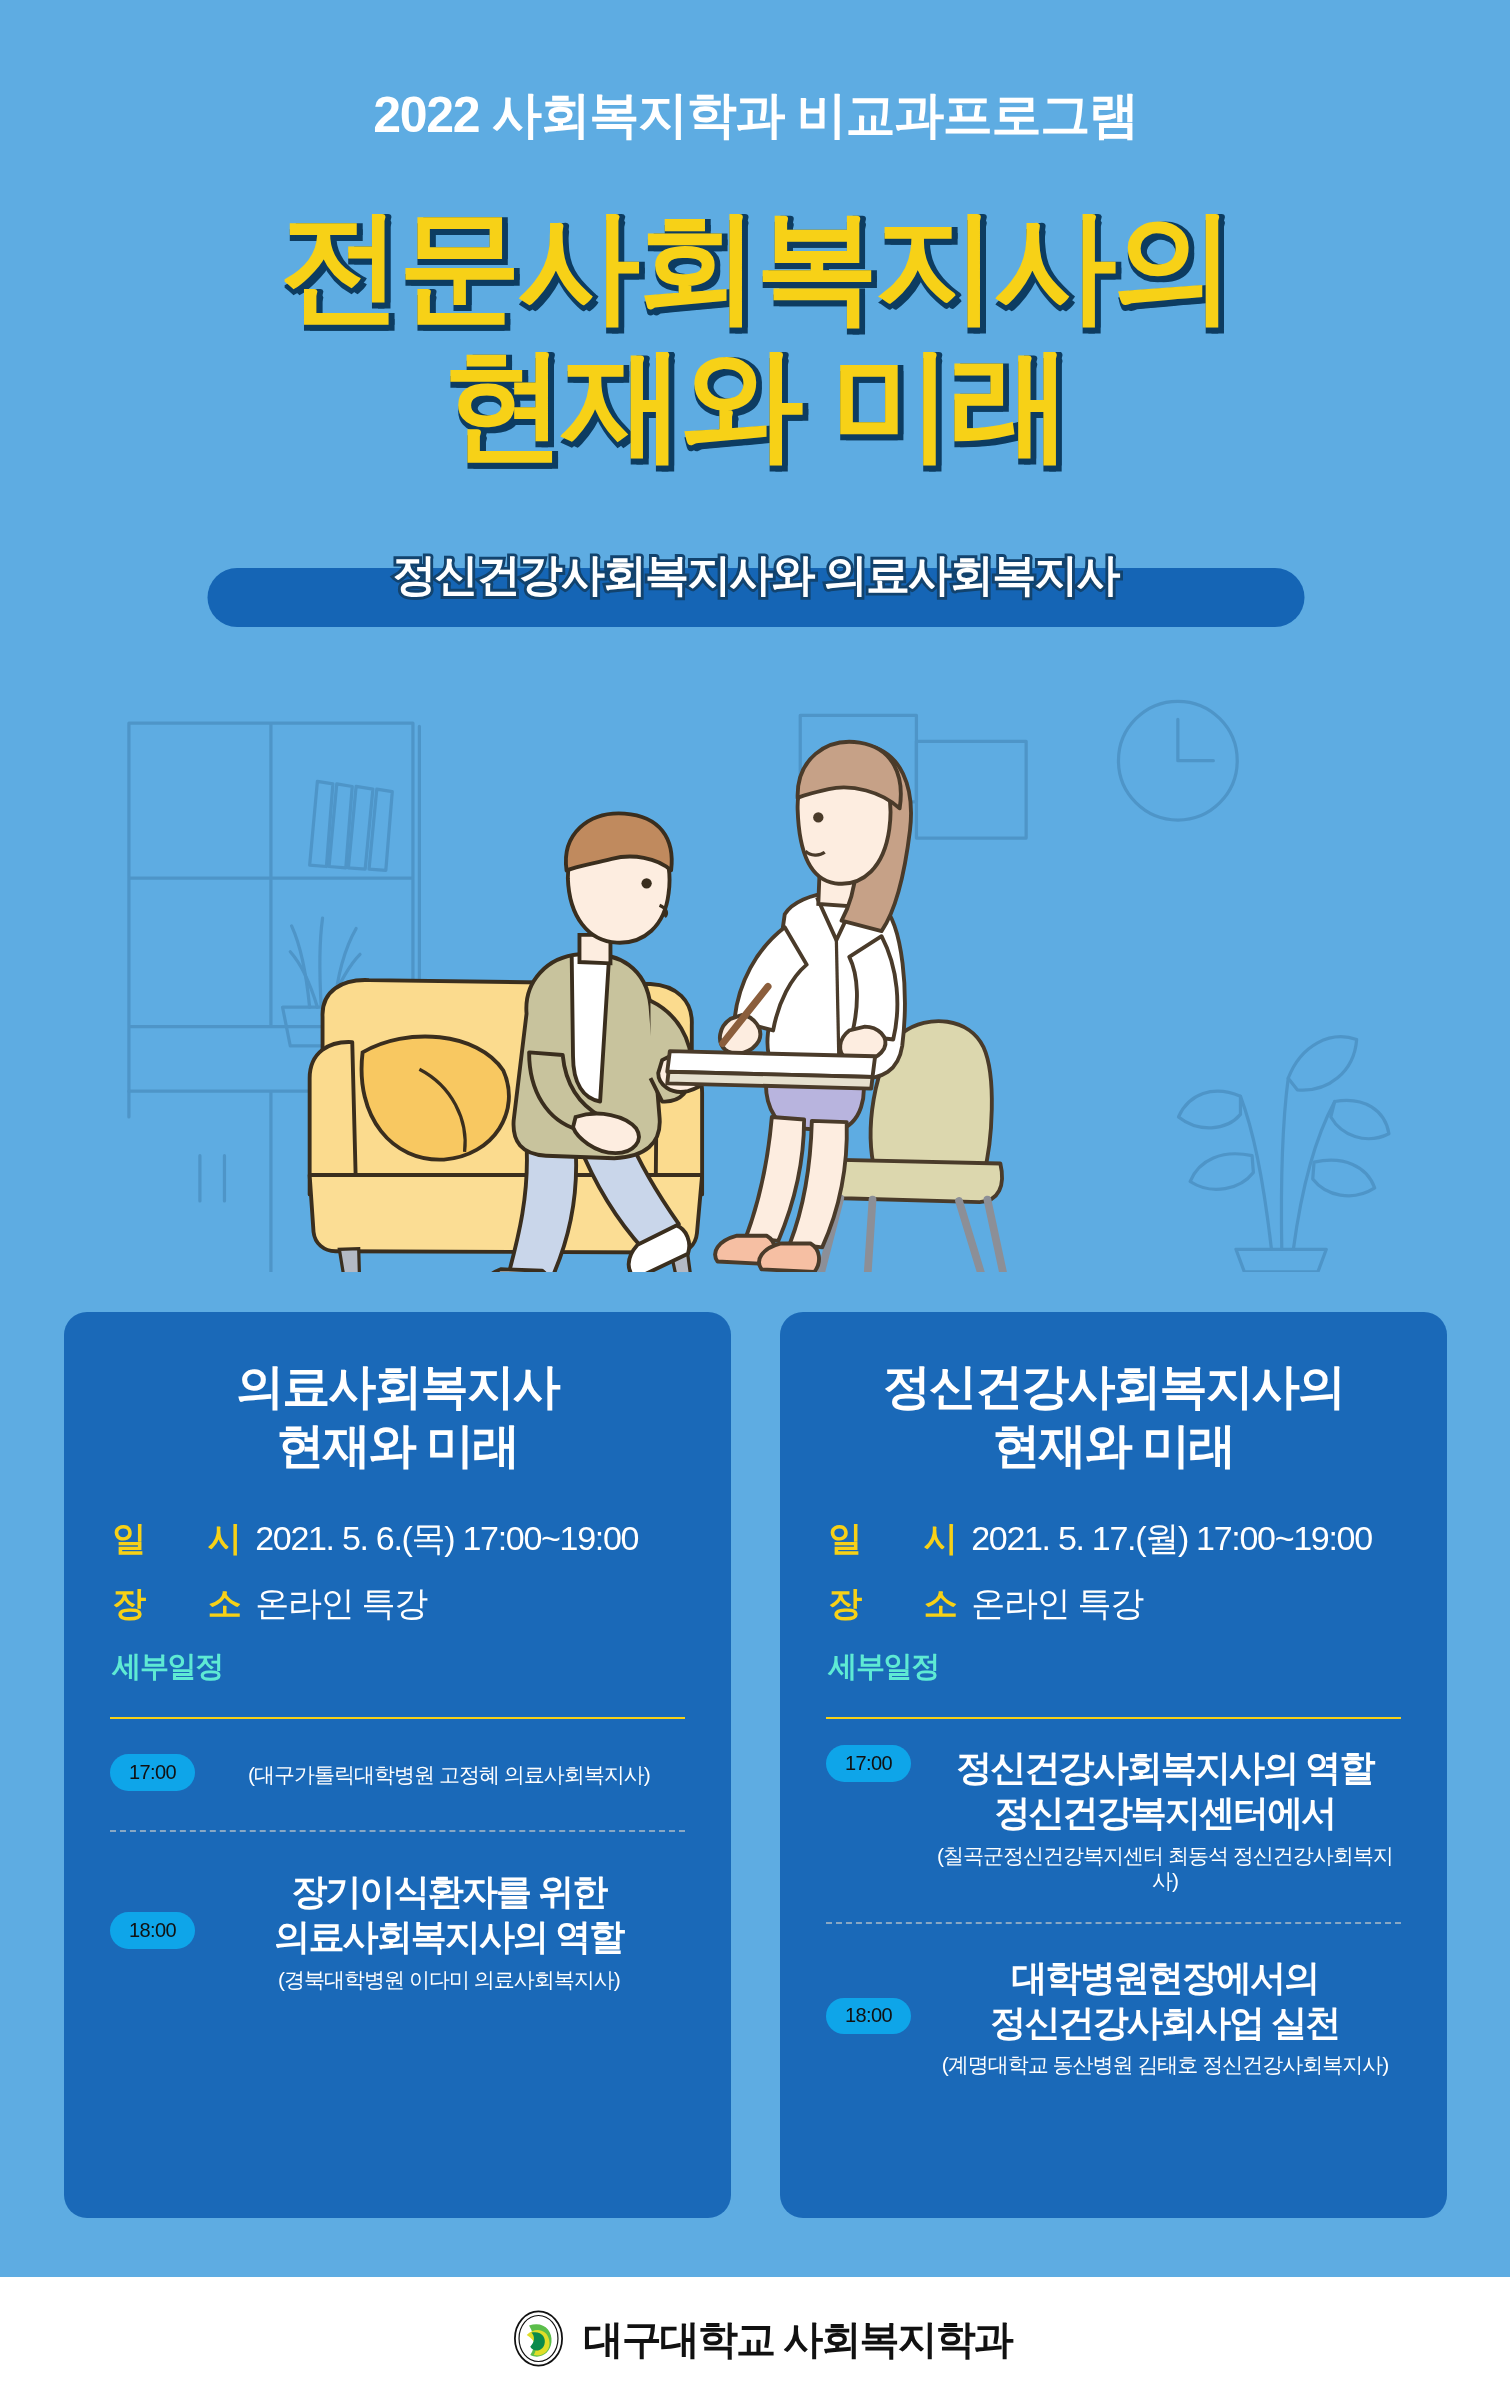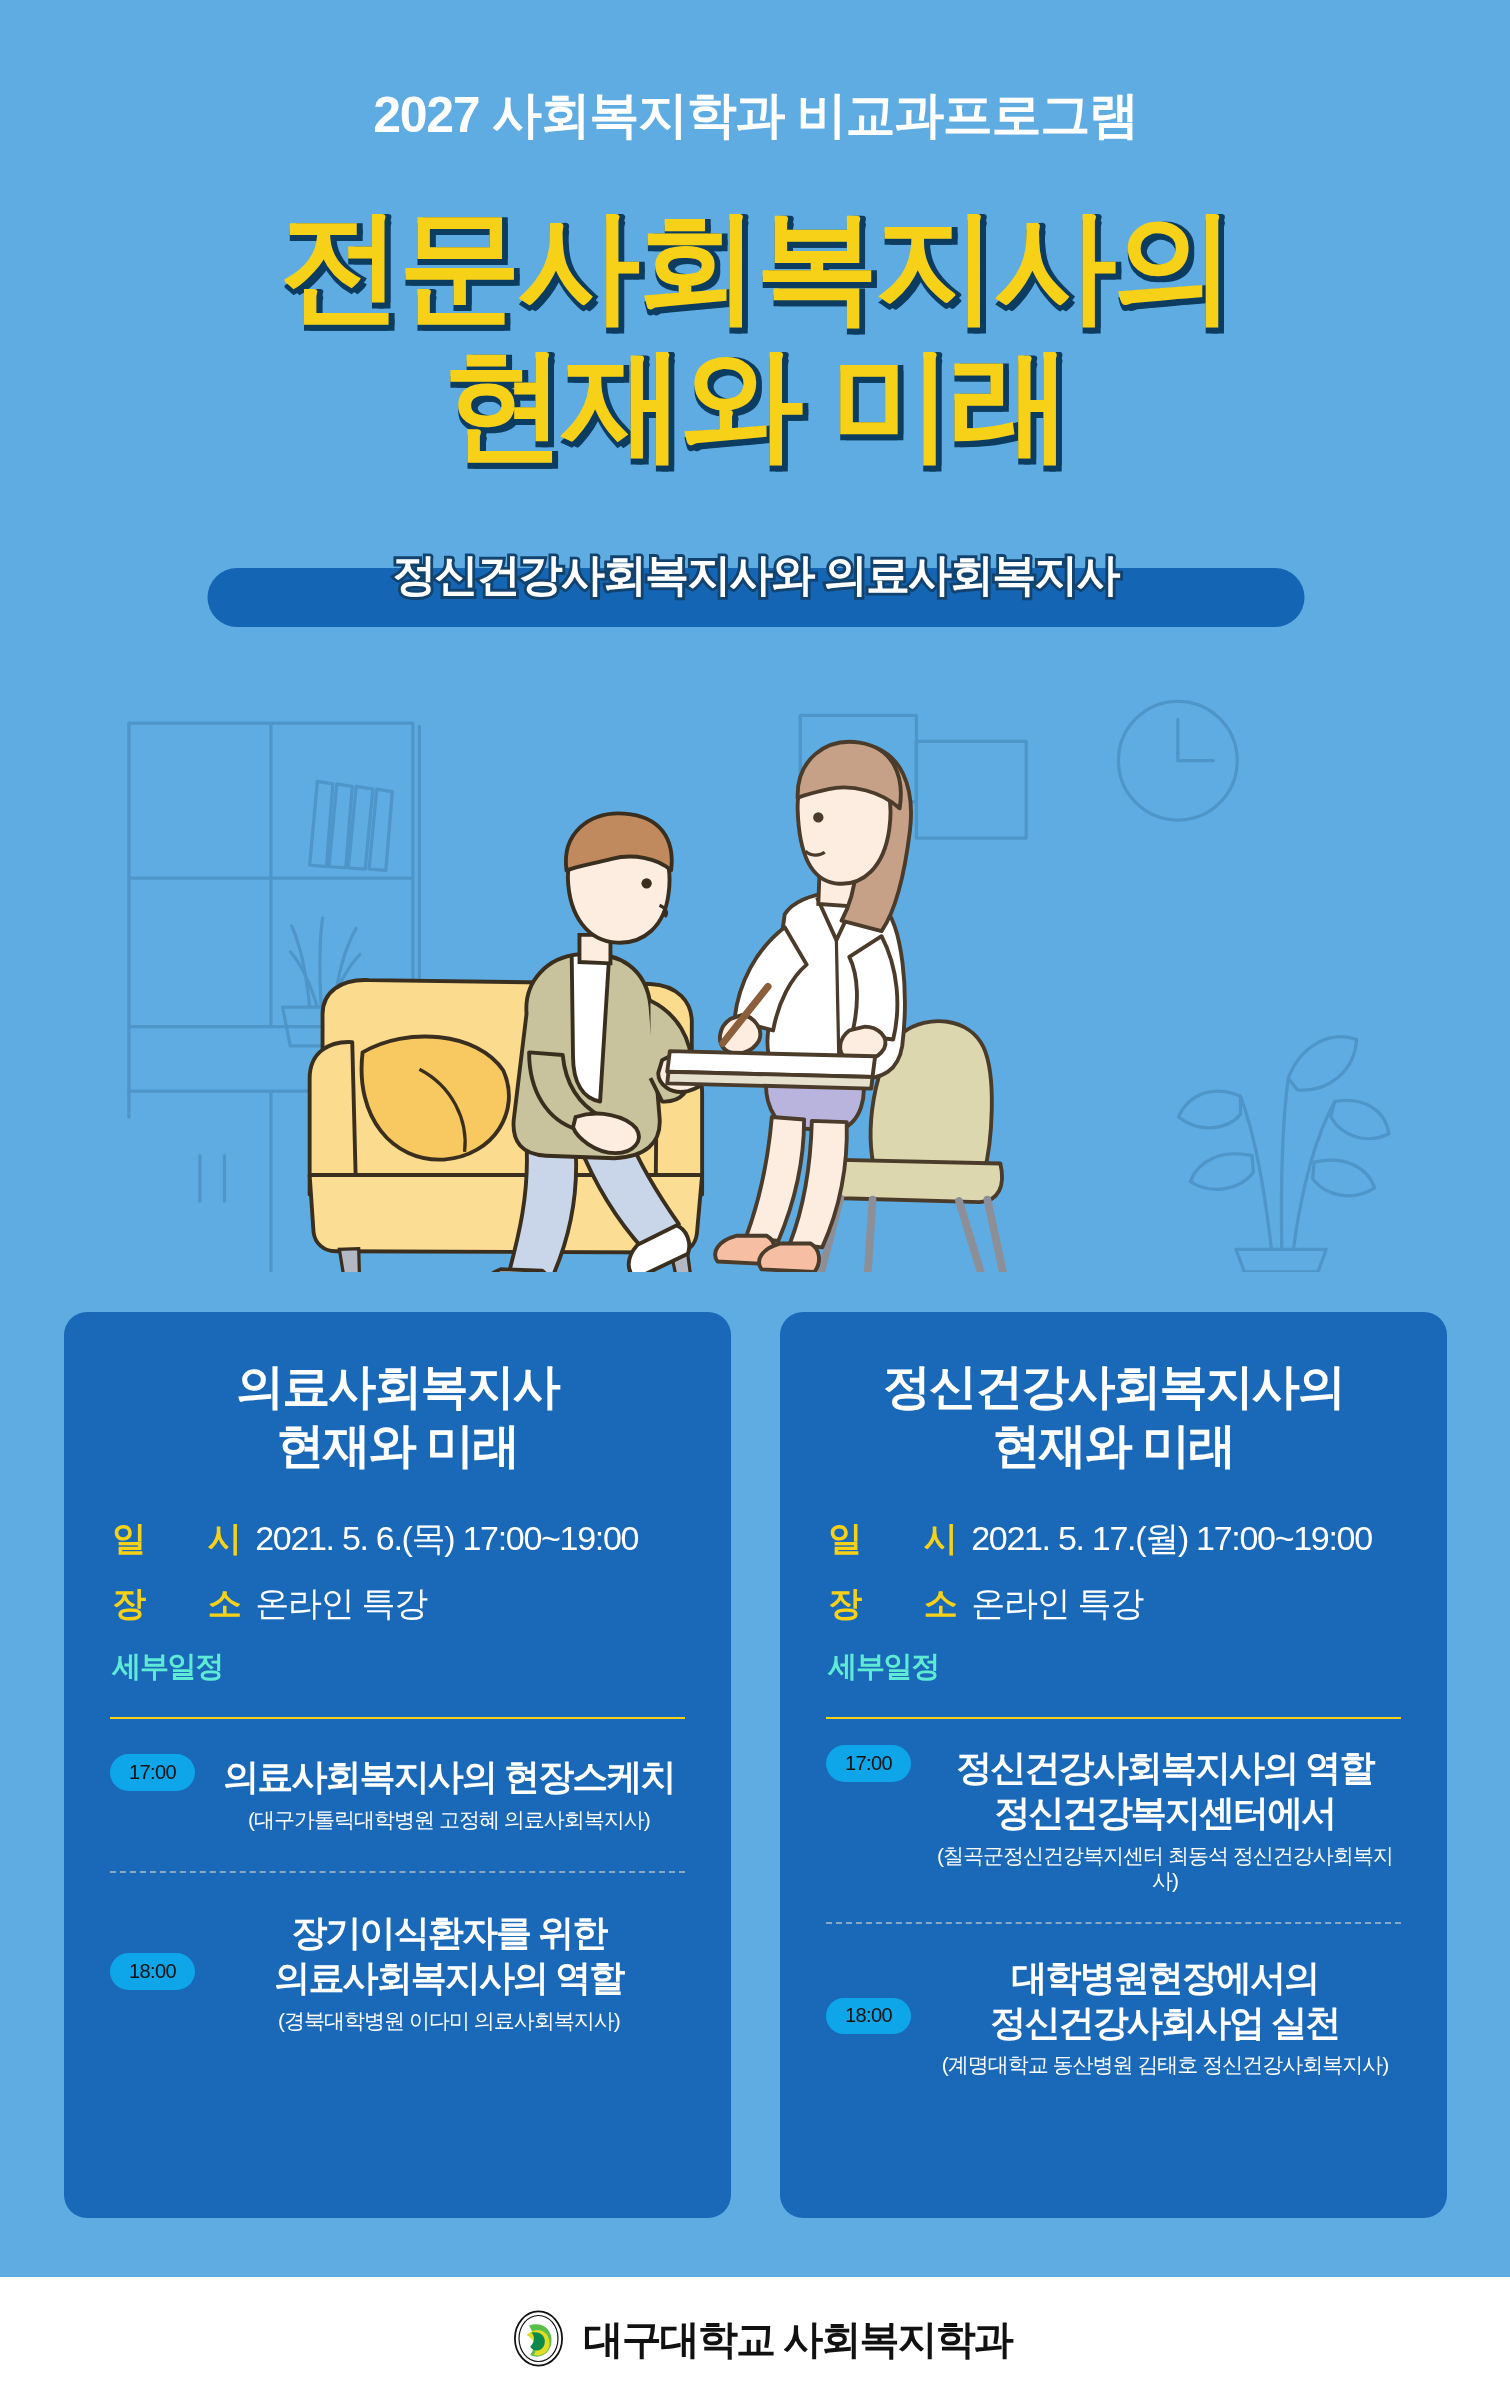--- a/index.html
+++ b/index.html
@@ -226,21 +226,21 @@
     letter-spacing:-1.9px;
   }
 </style>
 </head>
 <body>
 
 <div id="poster">
 
   <div id="blue-stage">
 
-    <div class="kicker">2027 사회복지학과 비교과프로그램</div>
+    <div class="kicker">2022 사회복지학과 비교과프로그램</div>
 
     <div class="title-wrap">
       <span class="title-line">전문사회복지사의</span>
       <span class="title-line">현재와 미래</span>
     </div>
 
     <div class="subtitle-band"></div>
     <div class="subtitle-text">정신건강사회복지사와 의료사회복지사</div>
 
     <div class="illustration">
@@ -385,23 +385,20 @@
           </div>
           <div class="meta-value">온라인 특강</div>
         </div>
 
         <div class="section-label">세부일정</div>
         <div class="rule-solid"></div>
 
         <div class="session sess-a">
           <div class="time-badge">17:00</div>
           <div class="session-body">
-            <div class="session-title">
-              <div>의료사회복지사의 현장스케치</div>
-            </div>
             <div class="session-speaker">(대구가톨릭대학병원 고정혜 의료사회복지사)</div>
           </div>
         </div>
 
         <div class="rule-dashed sess-gap-a"></div>
 
         <div class="session sess-b">
           <div class="time-badge">18:00</div>
           <div class="session-body">
             <div class="session-title">

